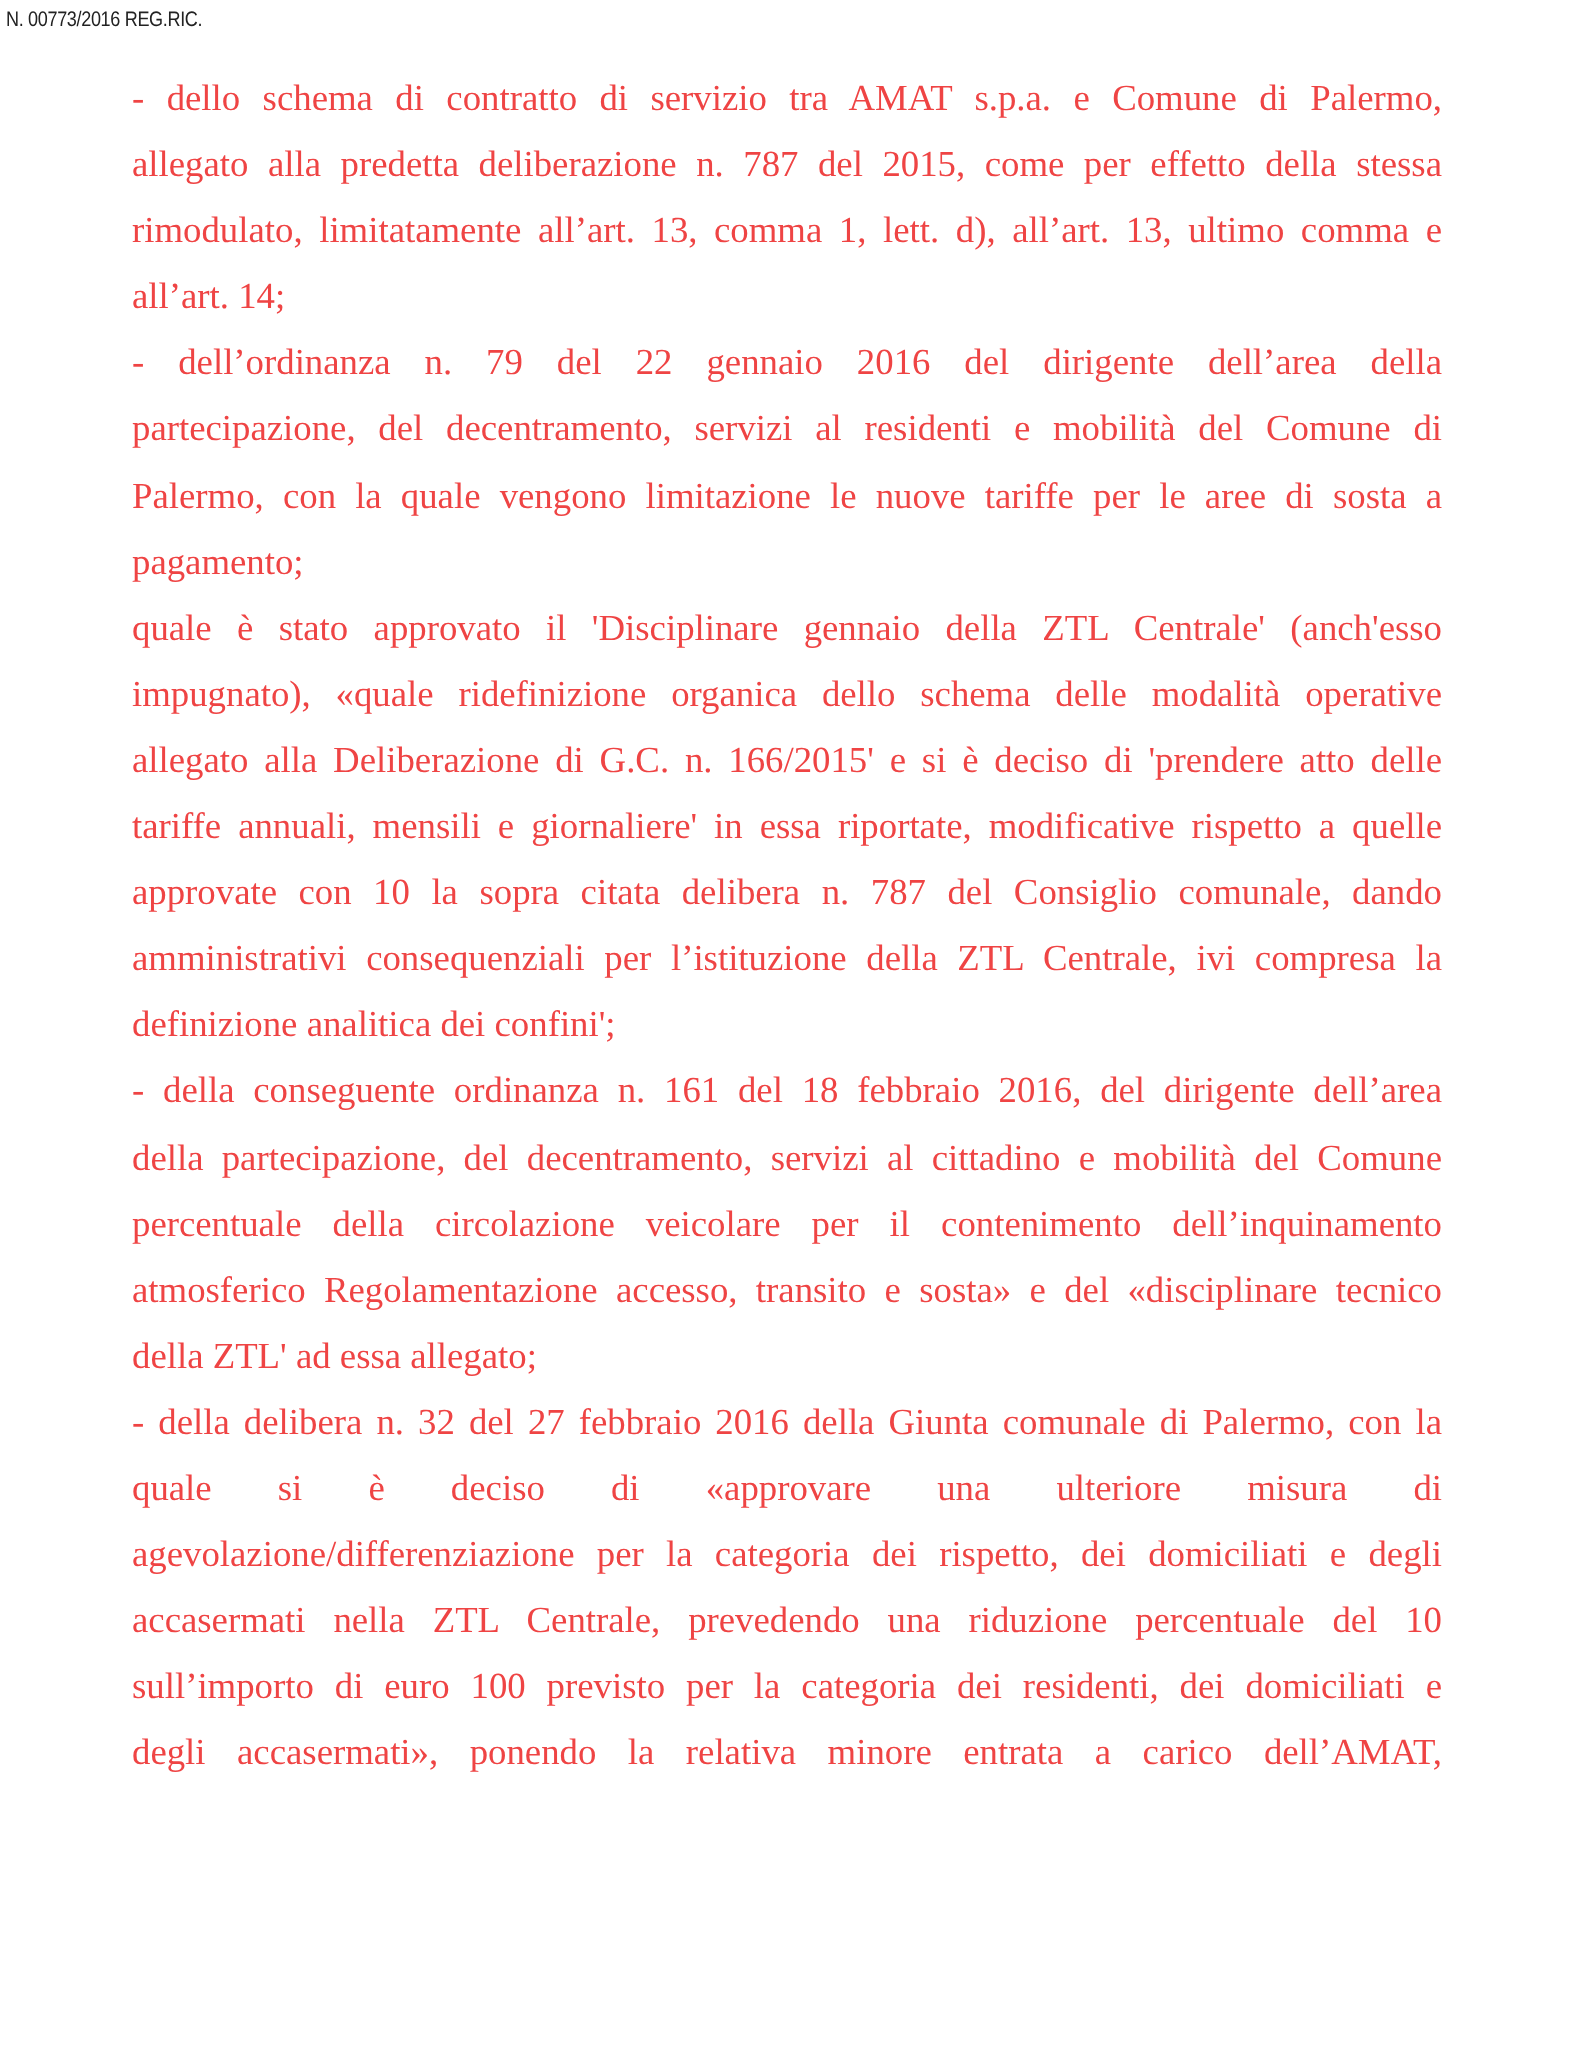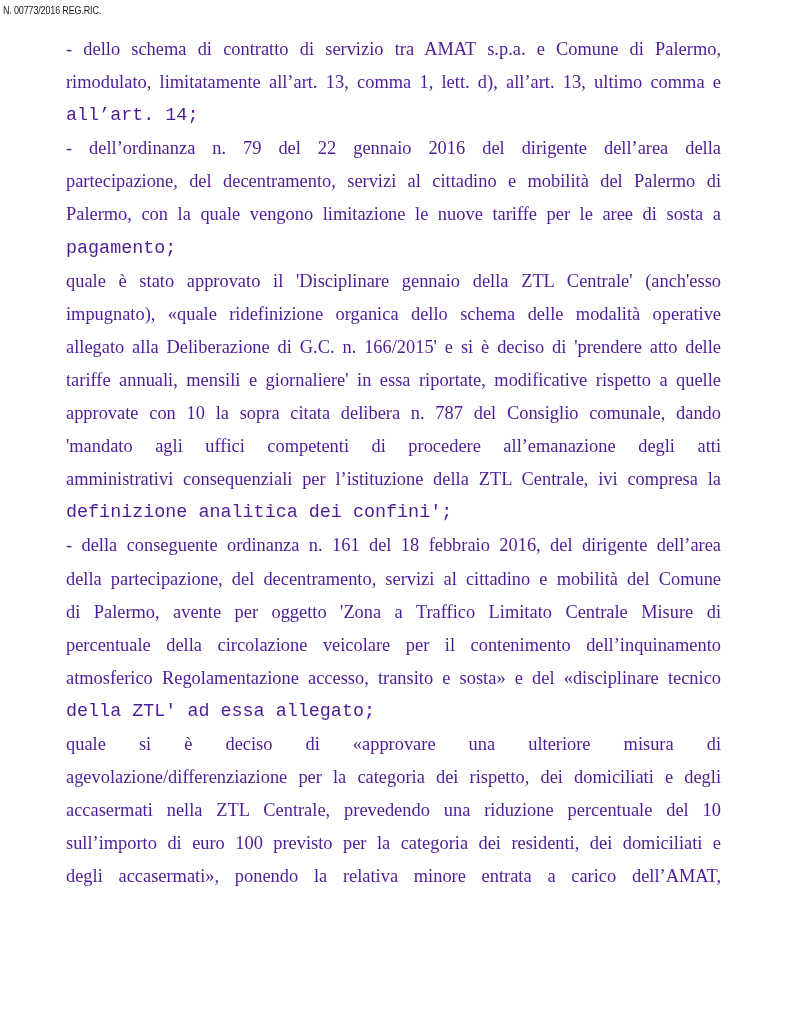--- a/index.html
+++ b/index.html
@@ -6,63 +6,63 @@
   body { width: 791px; height: 1024px; position: relative; overflow: hidden; }
   .header-ref {
     position: absolute; left: 3px; top: 4px;
     font-family: "Liberation Sans", sans-serif;
     font-size: 10.5px; color: #222; letter-spacing: -0.2px;
     transform: scaleX(0.86); transform-origin: left top;
   }
   .content {
     position: absolute; left: 66px; top: 33px; width: 655px;
     font-family: "Liberation Serif", serif;
-    font-size: 18.4px; line-height: 33.1px; color: #4c1d95;
+    font-size: 18.4px; line-height: 33.1px; color: #ef4444;
   }
   .line {
     display: block; text-align: justify; text-align-last: justify;
     white-space: nowrap; height: 33.1px;
   }
-  .line.last { text-align-last: left; font-family: Liberation Mono, monospace; }
+  .line.last { text-align-last: left; }
 </style>
 </head>
 <body>
 
 <div class="header-ref">N. 00773/2016 REG.RIC.</div>
 
 <div class="content">
   <div>
     <span class="line">- dello schema di contratto di servizio tra AMAT s.p.a. e Comune di Palermo,</span>
+    <span class="line">allegato alla predetta deliberazione n. 787 del 2015, come per effetto della stessa</span>
     <span class="line">rimodulato, limitatamente all’art. 13, comma 1, lett. d), all’art. 13, ultimo comma e</span>
     <span class="line last">all’art. 14;</span>
   </div>
   <div>
     <span class="line">- dell’ordinanza n. 79 del 22 gennaio 2016 del dirigente dell’area della</span>
-    <span class="line">partecipazione, del decentramento, servizi al cittadino e mobilità del Palermo di</span>
+    <span class="line">partecipazione, del decentramento, servizi al residenti e mobilità del Comune di</span>
     <span class="line">Palermo, con la quale vengono limitazione le nuove tariffe per le aree di sosta a</span>
     <span class="line last">pagamento;</span>
   </div>
   <div>
     <span class="line">quale è stato approvato il 'Disciplinare gennaio della ZTL Centrale' (anch'esso</span>
     <span class="line">impugnato), «quale ridefinizione organica dello schema delle modalità operative</span>
     <span class="line">allegato alla Deliberazione di G.C. n. 166/2015' e si è deciso di 'prendere atto delle</span>
     <span class="line">tariffe annuali, mensili e giornaliere' in essa riportate, modificative rispetto a quelle</span>
     <span class="line">approvate con 10 la sopra citata delibera n. 787 del Consiglio comunale, dando</span>
-    <span class="line">'mandato agli uffici competenti di procedere all’emanazione degli atti</span>
     <span class="line">amministrativi consequenziali per l’istituzione della ZTL Centrale, ivi compresa la</span>
     <span class="line last">definizione analitica dei confini';</span>
   </div>
   <div>
     <span class="line">- della conseguente ordinanza n. 161 del 18 febbraio 2016, del dirigente dell’area</span>
     <span class="line">della partecipazione, del decentramento, servizi al cittadino e mobilità del Comune</span>
-    <span class="line">di Palermo, avente per oggetto 'Zona a Traffico Limitato Centrale Misure di</span>
     <span class="line">percentuale della circolazione veicolare per il contenimento dell’inquinamento</span>
     <span class="line">atmosferico Regolamentazione accesso, transito e sosta» e del «disciplinare tecnico</span>
     <span class="line last">della ZTL' ad essa allegato;</span>
   </div>
   <div>
+    <span class="line">- della delibera n. 32 del 27 febbraio 2016 della Giunta comunale di Palermo, con la</span>
     <span class="line">quale si è deciso di «approvare una ulteriore misura di</span>
     <span class="line">agevolazione/differenziazione per la categoria dei rispetto, dei domiciliati e degli</span>
     <span class="line">accasermati nella ZTL Centrale, prevedendo una riduzione percentuale del 10</span>
     <span class="line">sull’importo di euro 100 previsto per la categoria dei residenti, dei domiciliati e</span>
     <span class="line">degli accasermati», ponendo la relativa minore entrata a carico dell’AMAT,</span>
   </div>
 </div>
 
 </body></html>

